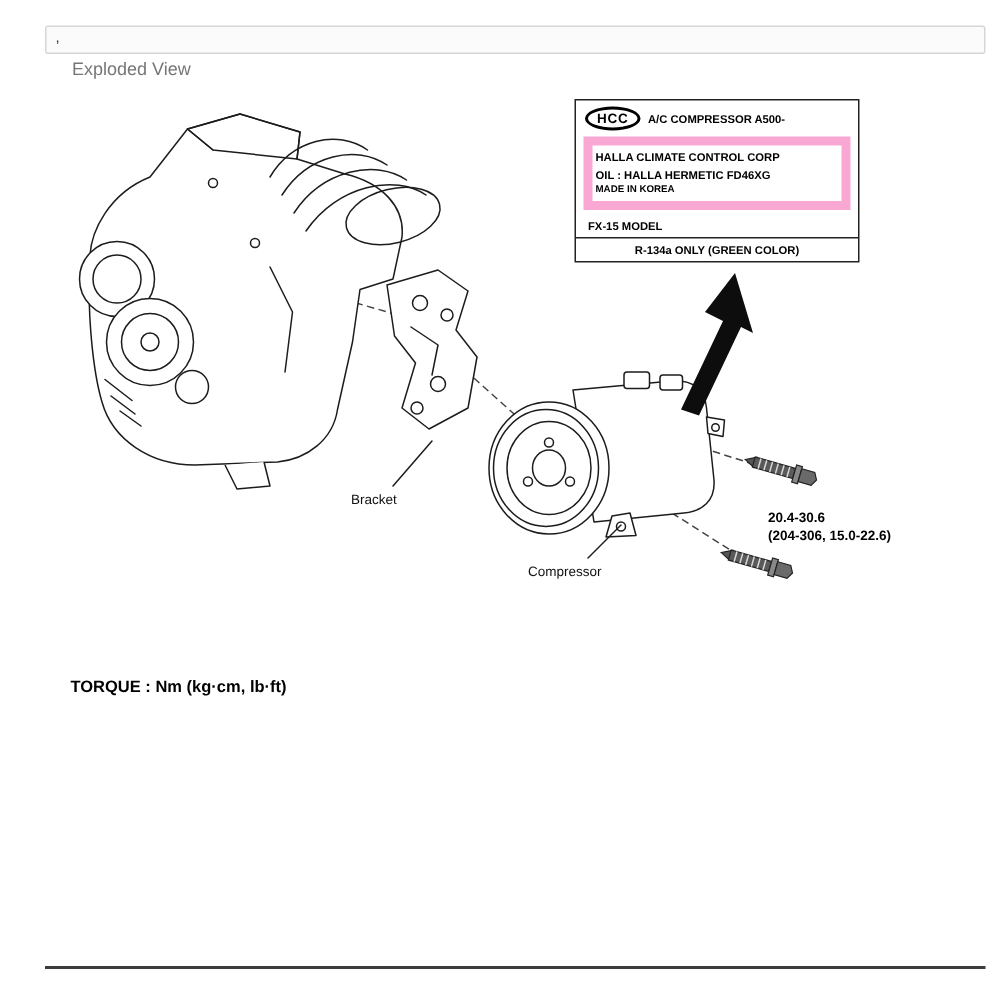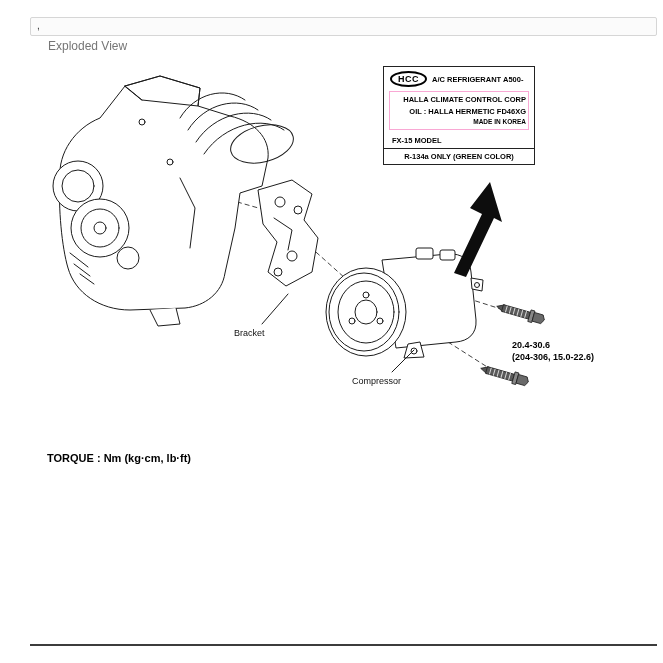--- a/index.html
+++ b/index.html
@@ -12,27 +12,27 @@
            font-size:10px;line-height:16px;color:#333;}
   .top-bar span{padding-left:6px;}
 
   .page-title{position:absolute;left:48px;top:39px;margin:0;
               font-size:12px;font-weight:normal;color:#767676;}
 
   .diagram{position:absolute;left:30px;top:58px;width:600px;height:370px;}
   .diagram svg{position:absolute;left:0;top:0;}
 
   
-  .label-box{position:absolute;left:353px;top:8px;width:152px;border:1px solid #222;
+  .label-box{position:absolute;left:353px;top:8px;width:190px;border:1px solid #222;
              background:#fff;box-sizing:border-box;}
   .lb-row1{display:flex;align-items:center;gap:5px;padding:4px 6px 2px 6px;}
   .hcc-oval{display:inline-block;border:2px solid #000;border-radius:50%;
             font-size:9px;font-weight:bold;padding:1px 6px;letter-spacing:.5px;}
   .lb-title{font-size:7.5px;font-weight:bold;}
-  .lb-mid{border:1px solid #f9a8d4;margin:2px 5px;padding:2px 2px;text-align:right;
+  .lb-mid{border:6px solid #f9a8d4;margin:2px 5px;padding:2px 2px;text-align:left;
           font-size:7.5px;font-weight:bold;line-height:1.55;}
   .lb-mid .small{font-size:6.5px;}
   .lb-fx{font-size:7.5px;font-weight:bold;text-align:left;padding:4px 8px 3px 8px;}
   .lb-note{border-top:1px solid #222;text-align:center;font-size:7.5px;
            font-weight:bold;padding:3px 2px;}
 
   .callout{font-size:9px;fill:#111;font-family:"Liberation Sans",sans-serif;}
   .callout-bold{font-size:9px;font-weight:bold;fill:#000;font-family:"Liberation Sans",sans-serif;}
   .dash{stroke:#444;stroke-width:1;stroke-dasharray:5 3;fill:none;}
   .ink{stroke:#1c1c1c;stroke-width:1;fill:none;stroke-linejoin:round;stroke-linecap:round;}
@@ -140,21 +140,21 @@
 
       <text x="204" y="278" class="callout">Bracket</text>
       <text x="322" y="326" class="callout">Compressor</text>
       <text x="482" y="290" class="callout-bold">20.4-30.6</text>
       <text x="482" y="302" class="callout-bold">(204-306, 15.0-22.6)</text>
     </svg>
 
     <div class="label-box">
       <div class="lb-row1">
         <span class="hcc-oval">HCC</span>
-        <span class="lb-title">A/C REFRIGERANT A500-</span>
+        <span class="lb-title">A/C COMPRESSOR A500-</span>
       </div>
       <div class="lb-mid">
         <div>HALLA CLIMATE CONTROL CORP</div>
         <div>OIL : HALLA HERMETIC FD46XG</div>
         <div class="small">MADE IN KOREA</div>
       </div>
       <div class="lb-fx">FX-15 MODEL</div>
       <div class="lb-note">R-134a ONLY (GREEN COLOR)</div>
     </div>
   </div>

